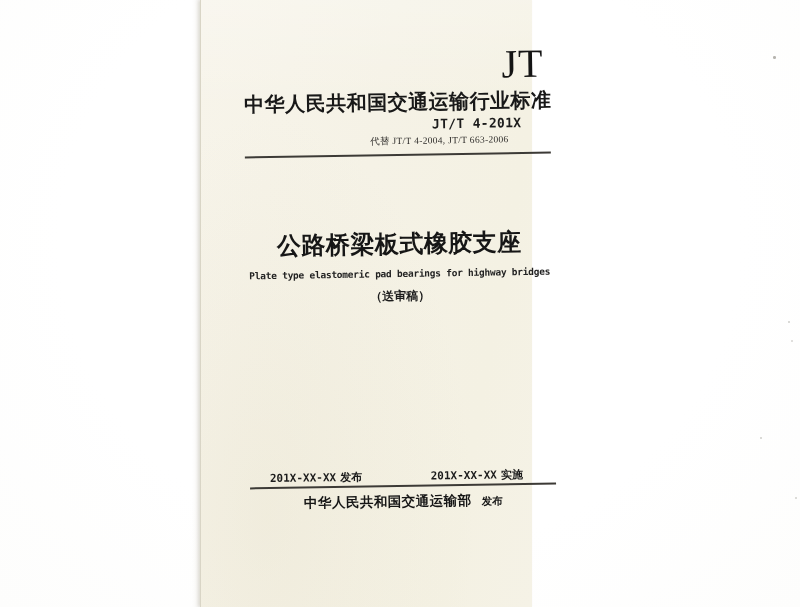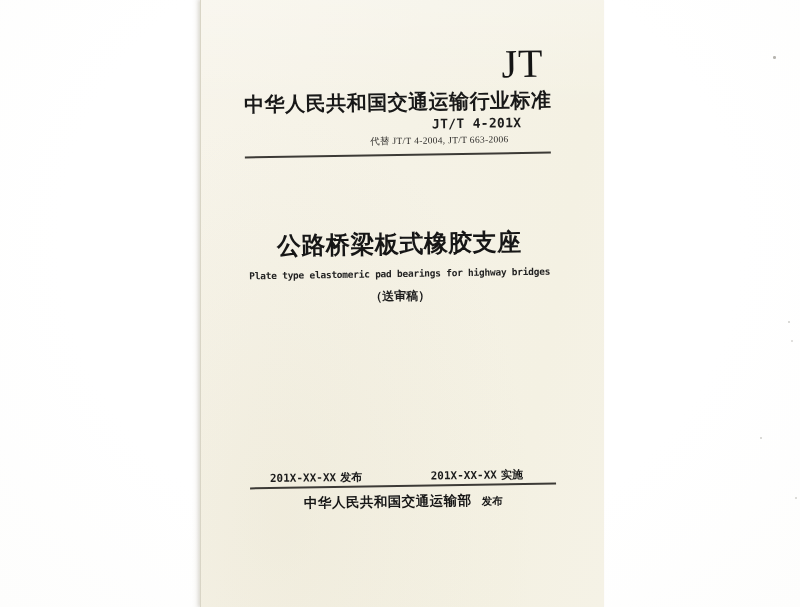--- a/index.html
+++ b/index.html
@@ -17,21 +17,21 @@
   
   .under-sheet-edge {
     position: absolute;
     left: 192px; top: 0;
     width: 8px; height: 607px;
     background: linear-gradient(to right, rgba(255,255,255,0), rgba(205,200,185,0.18));
   }
   .page {
     position: absolute;
     left: 200px; top: 0;
-    width: 404px; height: 607px;
+    width: 332px; height: 607px;
     background: linear-gradient(100deg, #f7f4ea 0%, #f5f2e6 45%, #f4f1e3 80%, #f5f2e6 100%);
     border-left: 1px solid #d9d5c6;
     box-shadow: -2px 0 3px rgba(150,145,125,0.25);
   }
   .page .vignette {
     position: absolute; inset: 0;
     background:
       radial-gradient(ellipse at 20% 85%, rgba(228,222,198,0.30), rgba(228,222,198,0) 55%),
       linear-gradient(to bottom, rgba(255,255,255,0.25) 0%, rgba(255,255,255,0) 18%);
     pointer-events: none;

